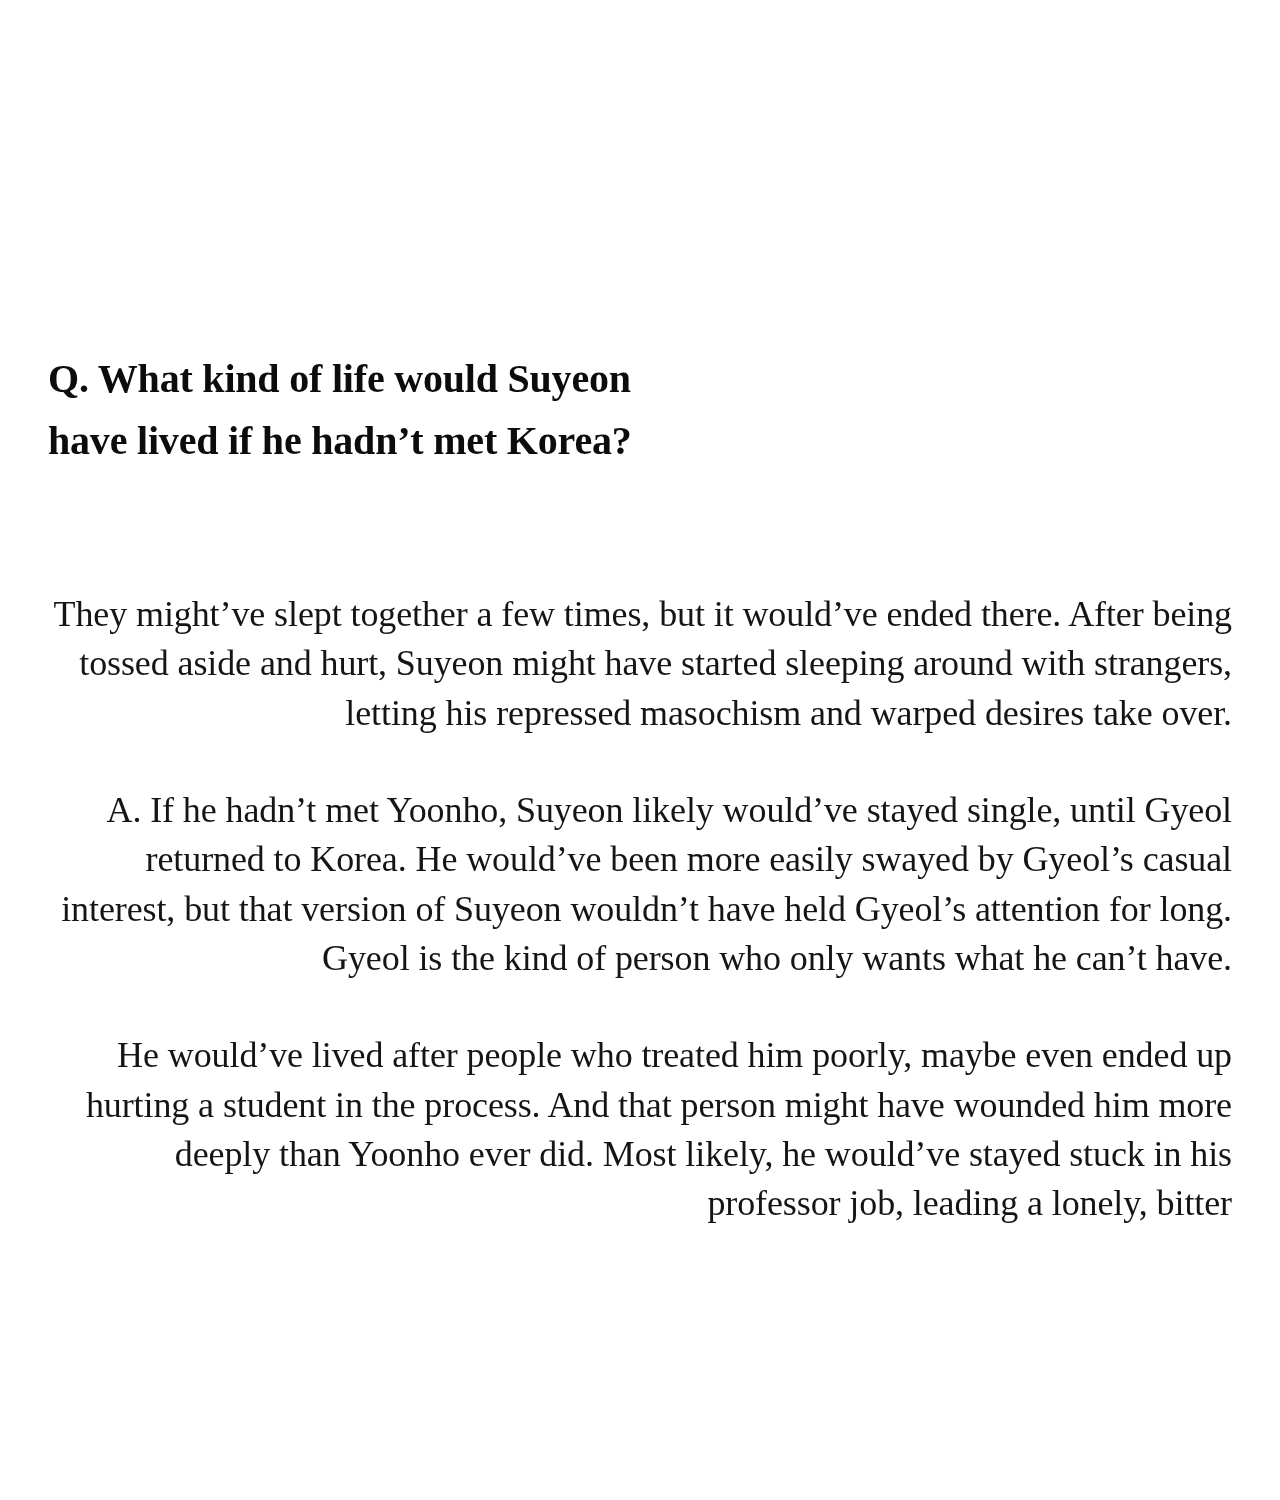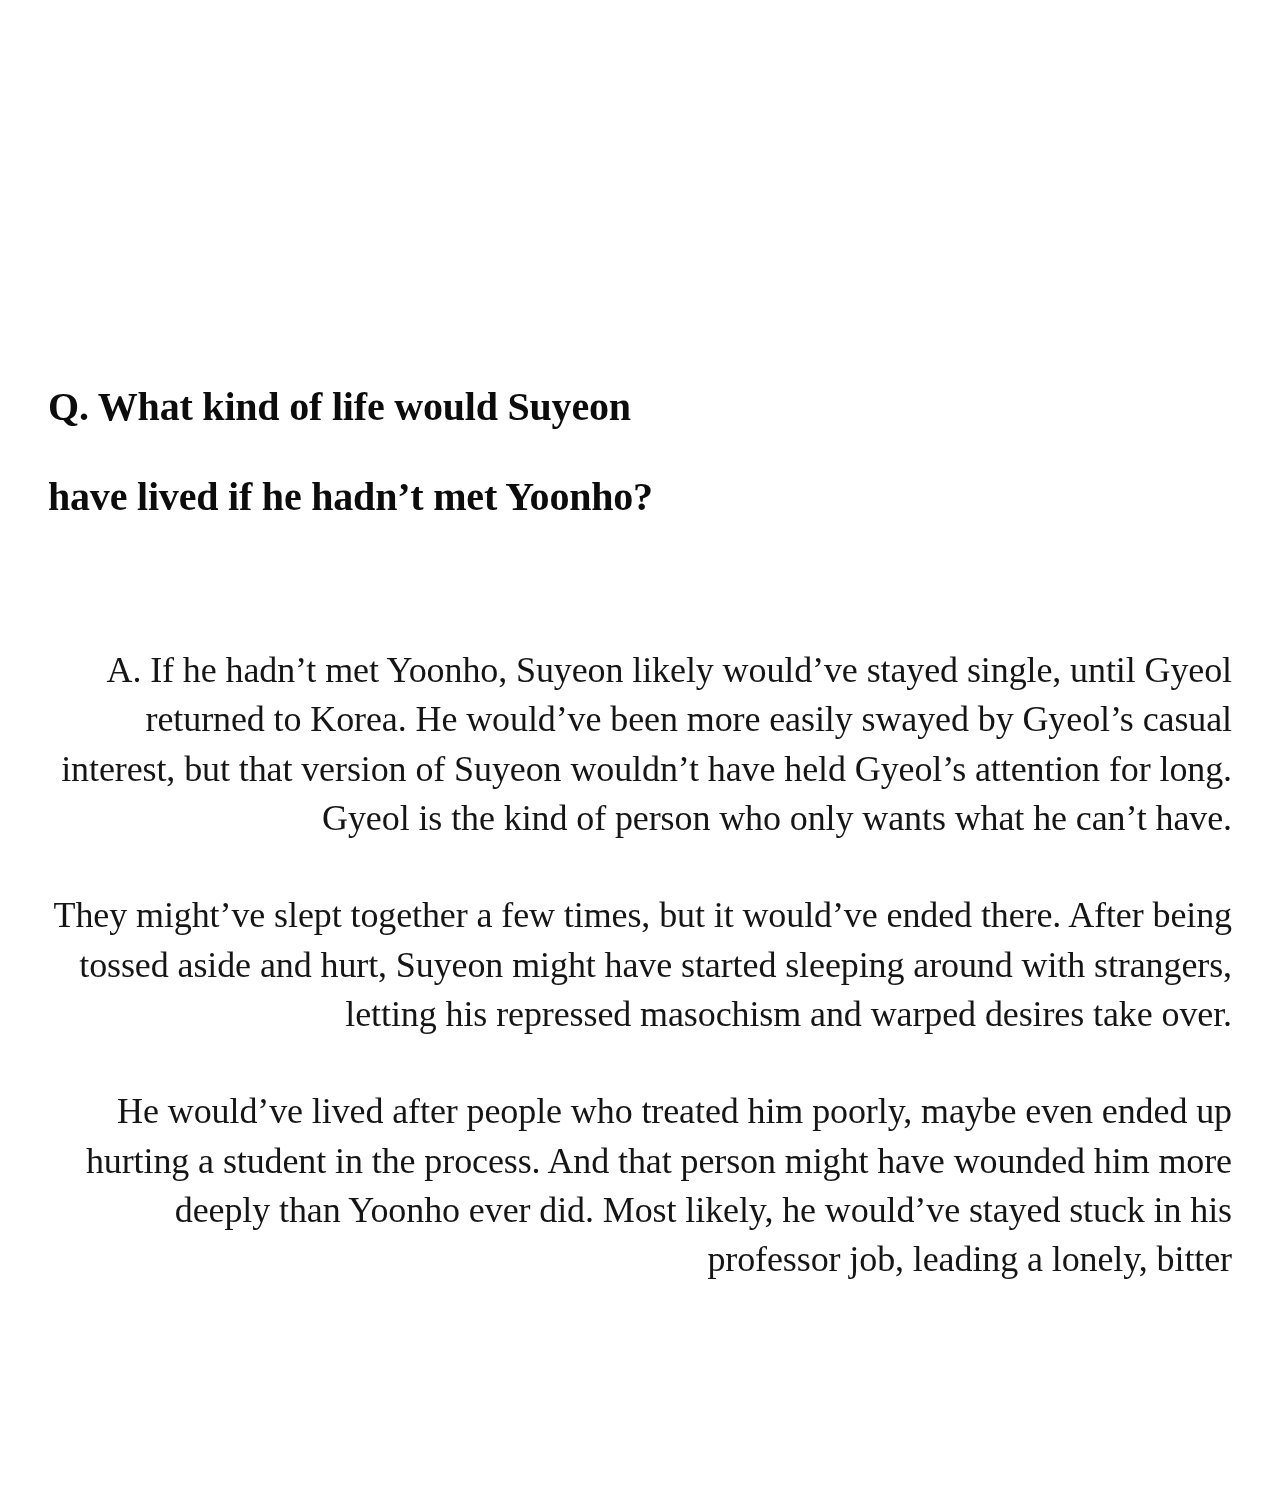--- a/index.html
+++ b/index.html
@@ -26,21 +26,20 @@
     padding-top: 348px;
     font-size: 40px;
     font-weight: bold;
     line-height: 1.55;
     letter-spacing: -0.2px;
     text-align: left;
     color: #0c0c0c;
   }
   .question .line {
     display: block;
-    margin-top: 28px;
   }
   .answer-block {
     margin-top: 118px;
   }
   .para {
     margin: 0 0 48px 0;
     font-size: 36px;
     line-height: 1.37;
     text-align: right;
     color: #151515;
@@ -50,22 +49,22 @@
     margin-bottom: 0;
   }
 </style>
 </head>
 <body>
 
 <div class="page">
 
   <h1 class="question">
     <span class="line">Q. What kind of life would Suyeon</span>
-    <span class="line">have lived if he hadn’t met Yoonho?</span>
+    <span class="line">have lived if he hadn’t met Korea?</span>
   </h1>
 
   <div class="answer-block">
+    <p class="para">They might’ve slept together a few times, but it would’ve ended there. After being tossed aside and hurt, Suyeon might have started sleeping around with strangers, letting his repressed masochism and warped desires take over.</p>
     <p class="para">A. If he hadn’t met Yoonho, Suyeon likely would’ve stayed single, until Gyeol returned to Korea. He would’ve been more easily swayed by Gyeol’s casual interest, but that version of Suyeon wouldn’t have held Gyeol’s attention for long. Gyeol is the kind of person who only wants what he can’t have.</p>
-    <p class="para">They might’ve slept together a few times, but it would’ve ended there. After being tossed aside and hurt, Suyeon might have started sleeping around with strangers, letting his repressed masochism and warped desires take over.</p>
     <p class="para">He would’ve lived after people who treated him poorly, maybe even ended up hurting a student in the process. And that person might have wounded him more deeply than Yoonho ever did. Most likely, he would’ve stayed stuck in his professor job, leading a lonely, bitter</p>
   </div>
 
 </div>
 
 </body></html>

